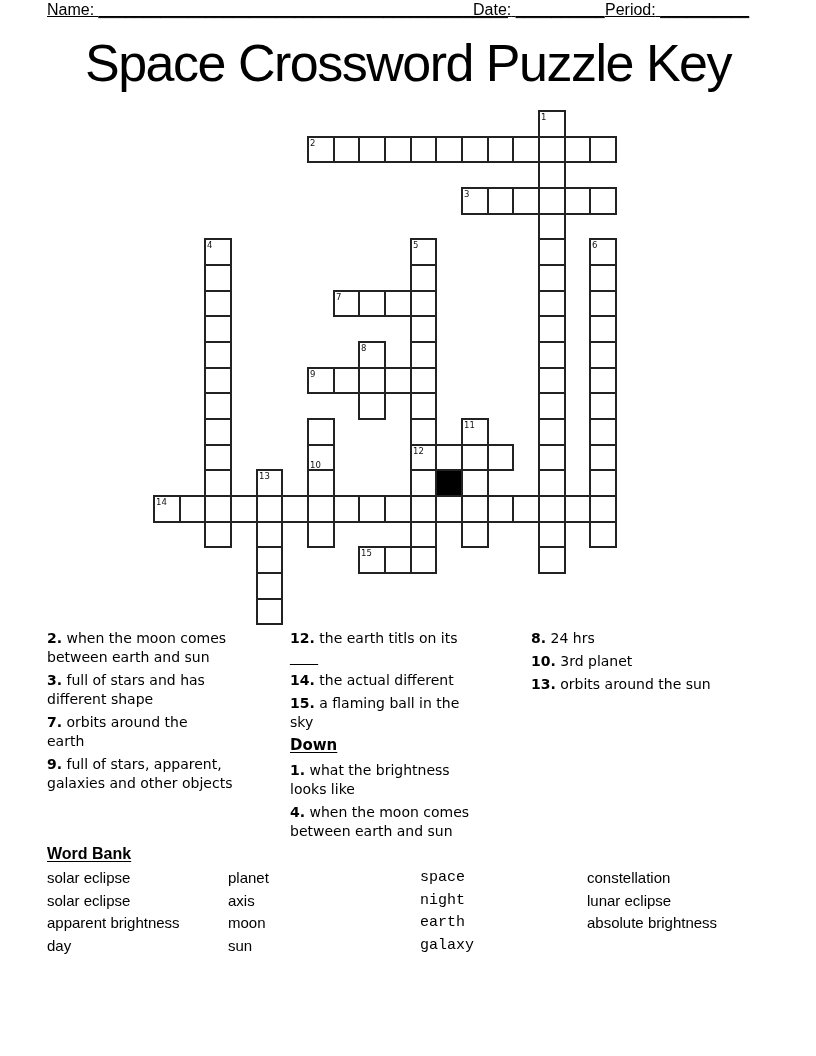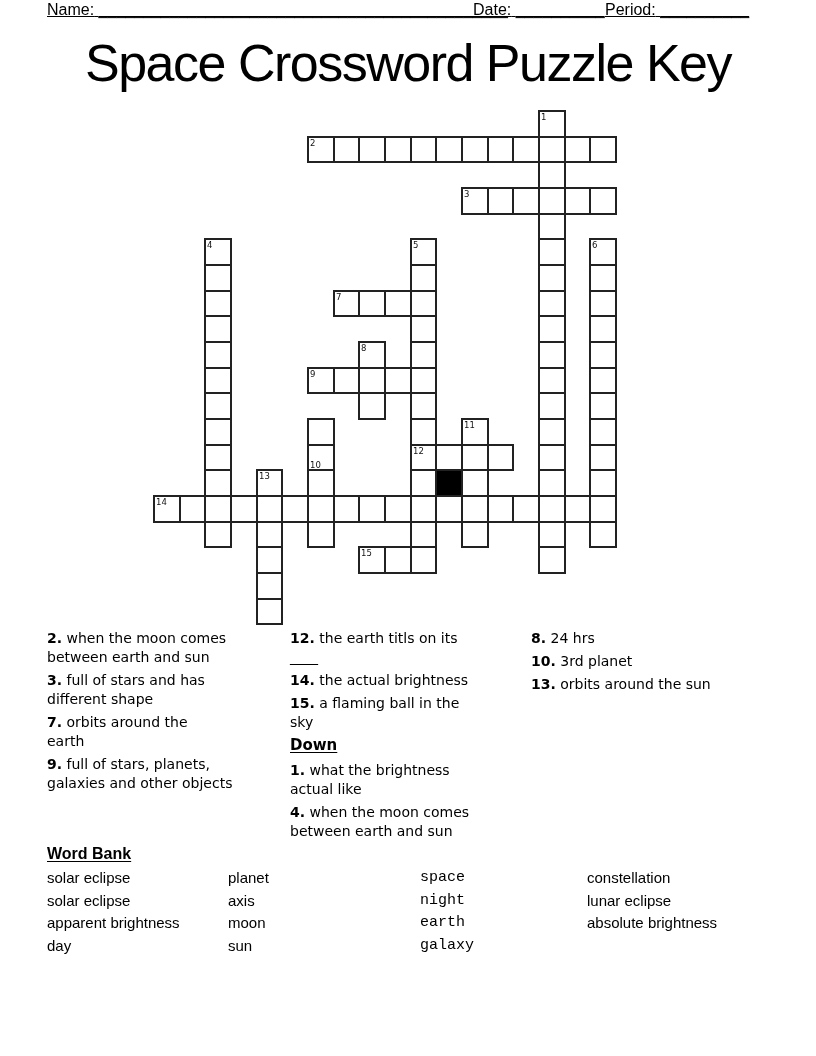--- a/index.html
+++ b/index.html
@@ -201,32 +201,32 @@
     </div>
 
   <div id="clues">
       <div class="clue-col" style="left: 47px; width: 238px;">
         <div class="clue"><span class="clue-num">2.</span><span class="clue-text"> when the moon comes
 between earth and sun</span></div>
         <div class="clue"><span class="clue-num">3.</span><span class="clue-text"> full of stars and has
 different shape</span></div>
         <div class="clue"><span class="clue-num">7.</span><span class="clue-text"> orbits around the
 earth</span></div>
-        <div class="clue"><span class="clue-num">9.</span><span class="clue-text"> full of stars, planets,
+        <div class="clue"><span class="clue-num">9.</span><span class="clue-text"> full of stars, apparent,
 galaxies and other objects</span></div>
       </div>
       <div class="clue-col" style="left: 290px; width: 235px;">
         <div class="clue"><span class="clue-num">12.</span><span class="clue-text"> the earth titls on its
 ____</span></div>
-        <div class="clue"><span class="clue-num">14.</span><span class="clue-text"> the actual brightness</span></div>
+        <div class="clue"><span class="clue-num">14.</span><span class="clue-text"> the actual different</span></div>
         <div class="clue"><span class="clue-num">15.</span><span class="clue-text"> a flaming ball in the
 sky</span></div>
         <div class="heading">Down</div>
         <div class="clue"><span class="clue-num">1.</span><span class="clue-text"> what the brightness
-actual like</span></div>
+looks like</span></div>
         <div class="clue"><span class="clue-num">4.</span><span class="clue-text"> when the moon comes
 between earth and sun</span></div>
       </div>
       <div class="clue-col" style="left: 531px; width: 248px;">
         <div class="clue"><span class="clue-num">8.</span><span class="clue-text"> 24 hrs</span></div>
         <div class="clue"><span class="clue-num">10.</span><span class="clue-text"> 3rd planet</span></div>
         <div class="clue"><span class="clue-num">13.</span><span class="clue-text"> orbits around the sun</span></div>
       </div>
     </div>
 

